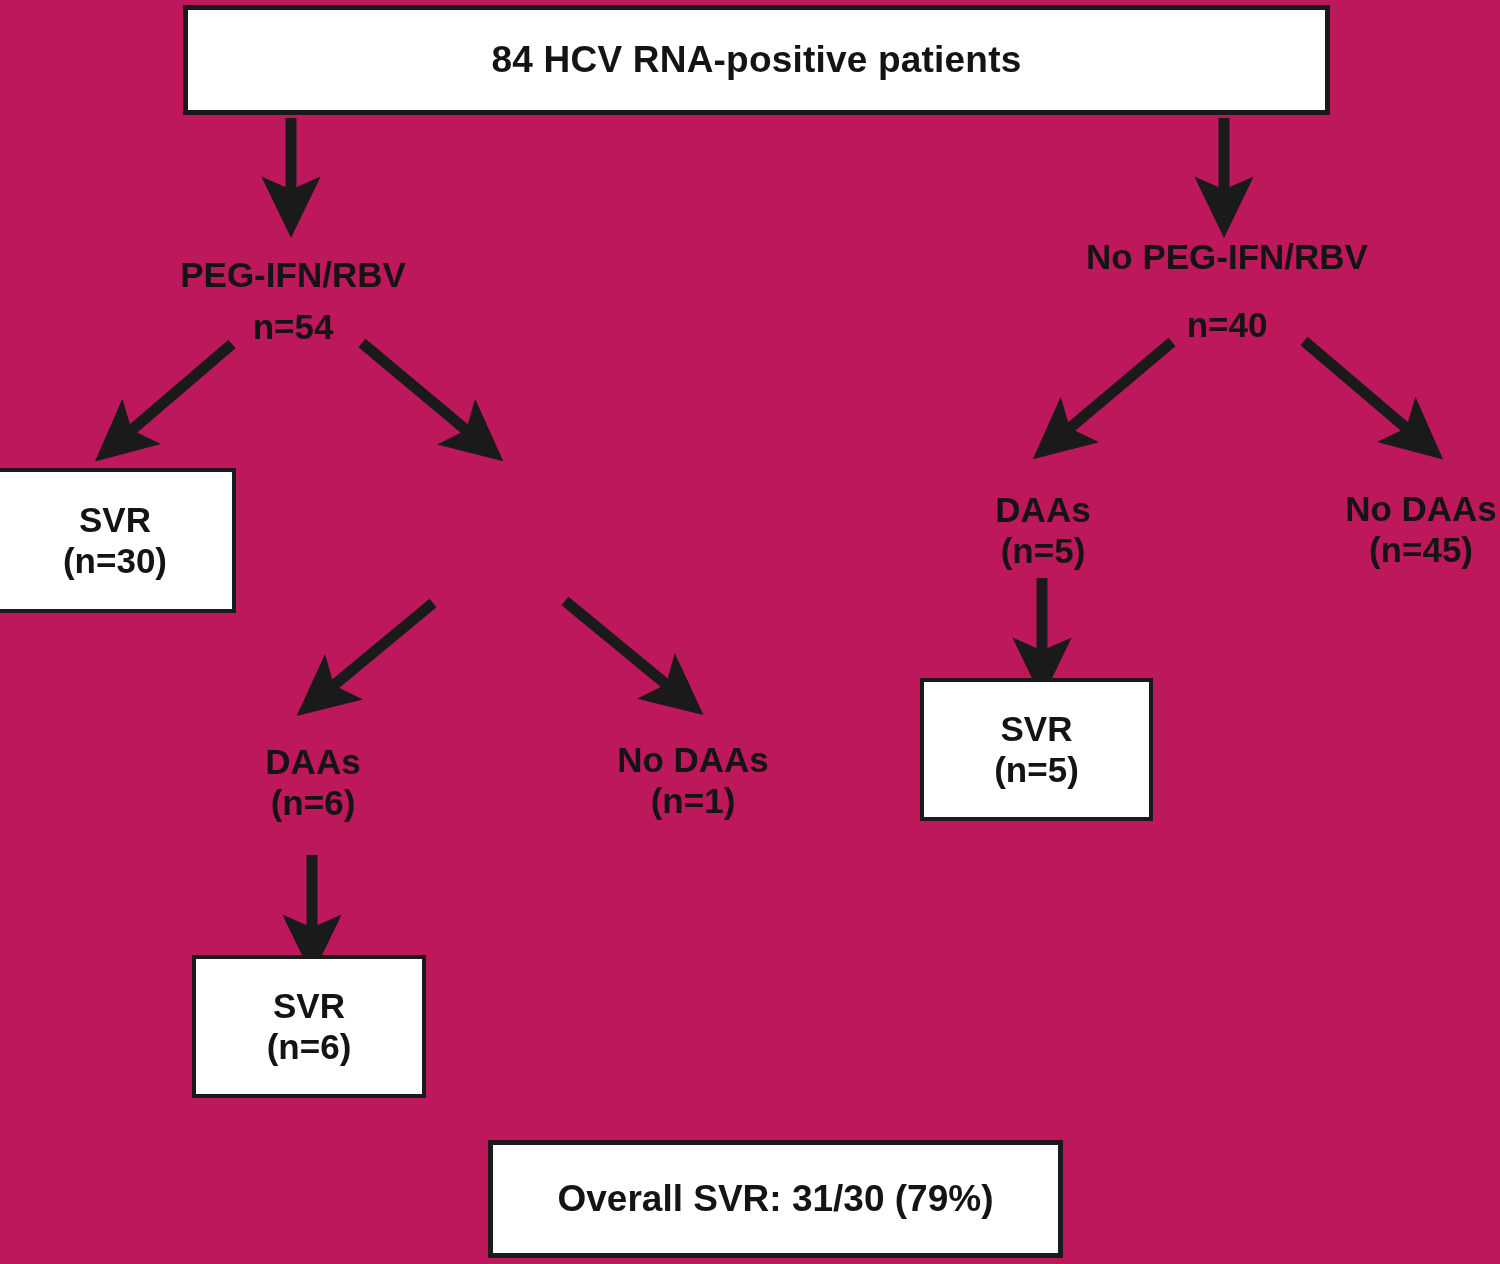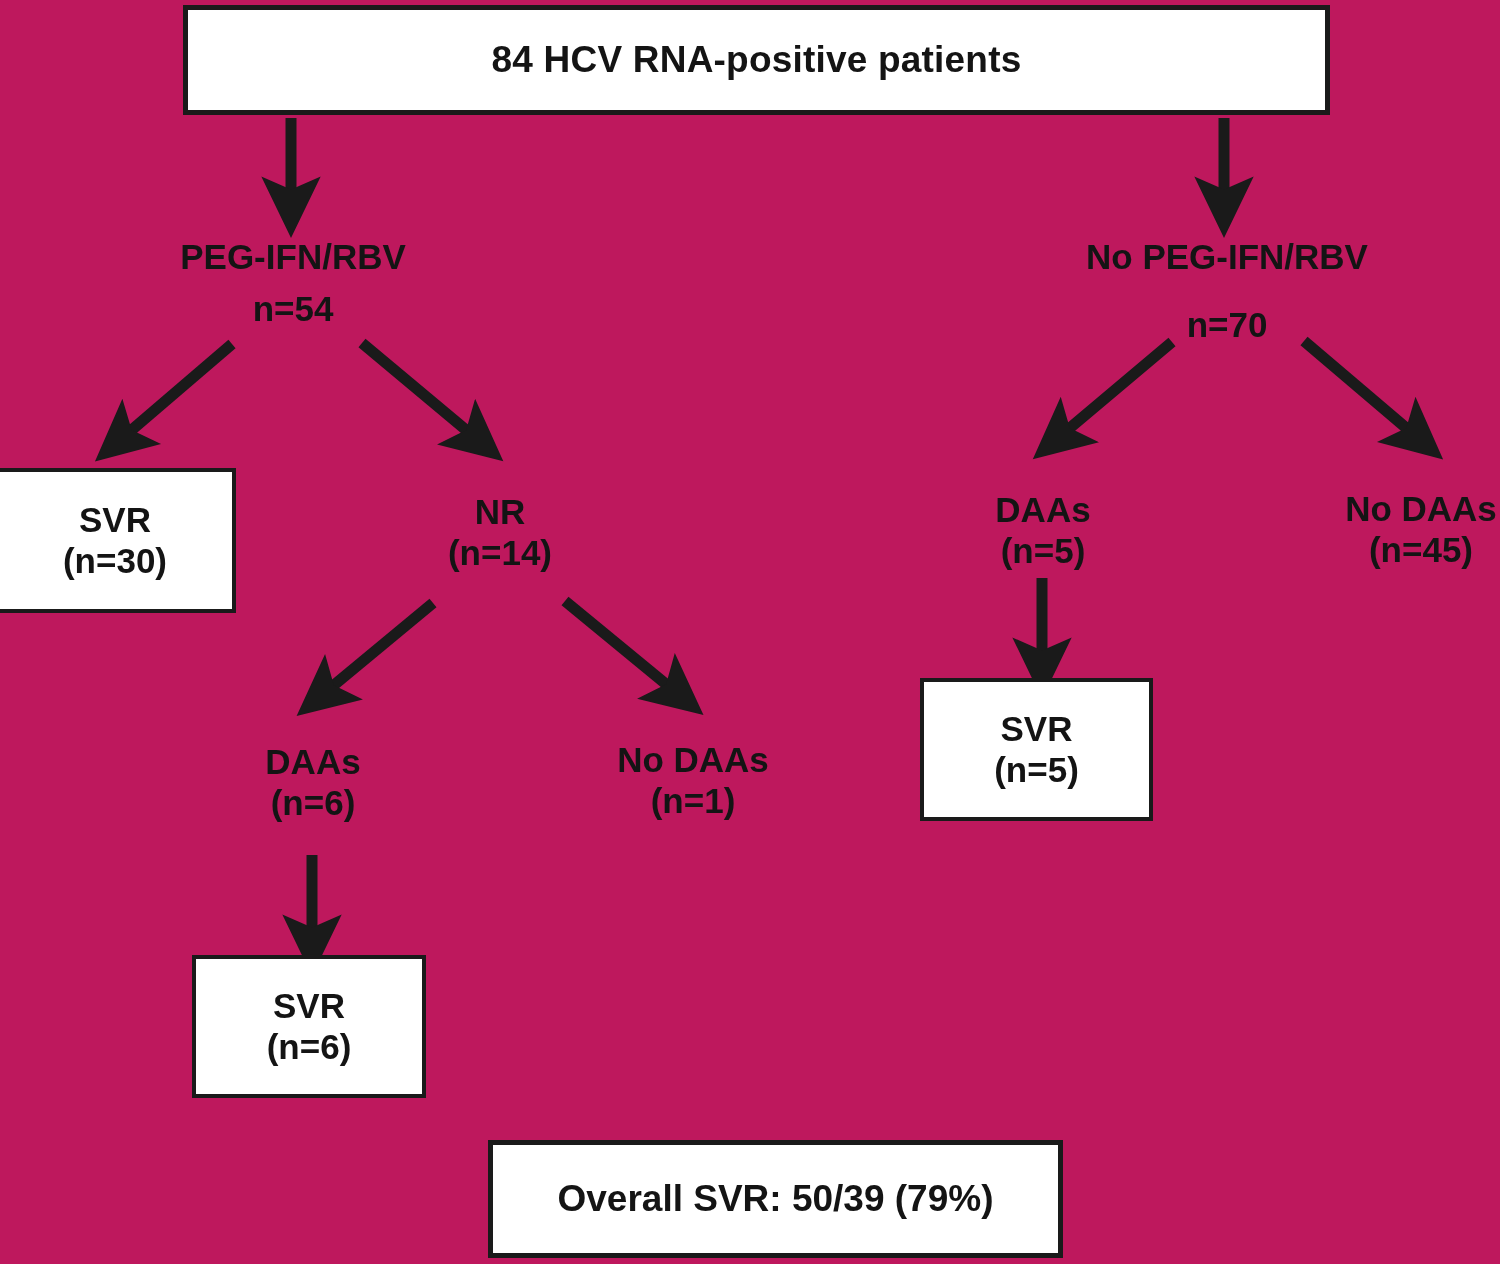--- a/index.html
+++ b/index.html
@@ -79,39 +79,35 @@
 
     <line x1="1304" y1="341" x2="1418" y2="438" stroke="#1a1a1a" stroke-width="11" marker-end="url(#ah)"></line>
 
     <line x1="1042" y1="578" x2="1042" y2="666" stroke="#1a1a1a" stroke-width="11" marker-end="url(#ah)"></line>
   </svg>
 
   <div class="node boxed" style="left:183px; top:5px; width:1147px; height:110px;">
     <span class="t-title">84 HCV RNA-positive patients</span>
   </div>
 
-  <div class="node" style="left:125px; top:235px; width:336px; height:96px;gap:11px;">
+  <div class="node" style="left:125px; top:253px; width:336px; height:96px;gap:11px;">
     <span class="t-main line2">PEG-IFN/RBV</span>
     <span class="t-main line2">n=54</span>
   </div>
 
   <div class="node" style="left:1042px; top:243px; width:370px; height:96px;gap:27px;">
     <span class="t-main line2">No PEG-IFN/RBV</span>
-    <span class="t-main line2">n=70</span>
+    <span class="t-main line2">n=40</span>
   </div>
 
   <div class="node boxed box-thin" style="left:-6px; top:468px; width:242px; height:145px;">
     <span class="t-label line2">SVR</span>
     <span class="t-label line2">(n=30)</span>
   </div>
 
-  <div class="node" style="left:410px; top:485px; width:180px; height:96px;">
-    <span class="t-label line2">NR</span>
-    <span class="t-label line2">(n=14)</span>
-  </div>
 
   <div class="node" style="left:950px; top:483px; width:186px; height:96px;">
     <span class="t-label line2">DAAs</span>
     <span class="t-label line2">(n=5)</span>
   </div>
 
   <div class="node" style="left:1306px; top:482px; width:230px; height:96px;">
     <span class="t-label line2">No DAAs</span>
     <span class="t-label line2">(n=45)</span>
   </div>
@@ -130,16 +126,16 @@
     <span class="t-label line2">SVR</span>
     <span class="t-label line2">(n=5)</span>
   </div>
 
   <div class="node boxed box-thin" style="left:192px; top:955px; width:234px; height:143px;">
     <span class="t-label line2">SVR</span>
     <span class="t-label line2">(n=6)</span>
   </div>
 
   <div class="node boxed" style="left:488px; top:1140px; width:575px; height:118px;">
-    <span class="t-sum">Overall SVR: 50/39 (79%)</span>
+    <span class="t-sum">Overall SVR: 31/30 (79%)</span>
   </div>
 
 </div>
 
 </body></html>

